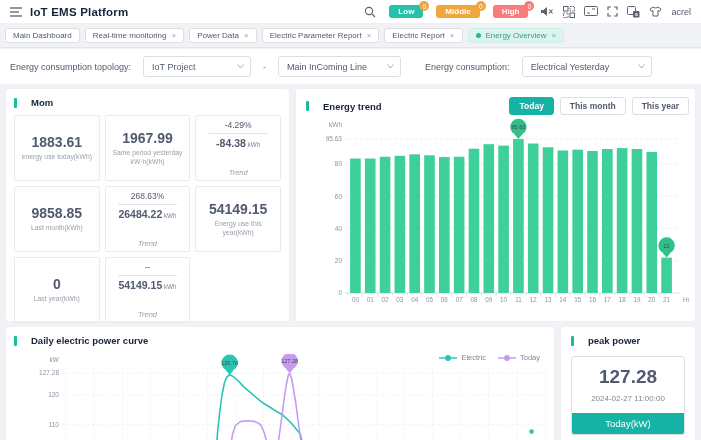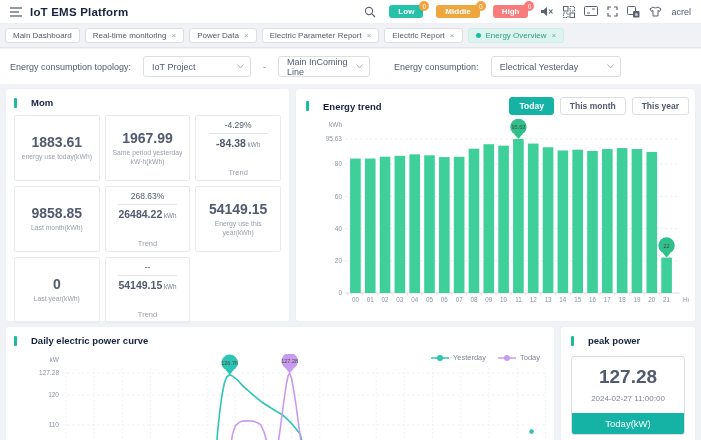--- a/index.html
+++ b/index.html
@@ -45,21 +45,21 @@
 
   
   .mom { width:291px; height:232px; padding:8px 8px 6px; }
   .mom-grid { margin-top:7px; display:grid; grid-template-columns:repeat(3,1fr); grid-auto-rows:66px; gap:5px; }
   .cell { border:1px solid #e8eaec; border-radius:2px; display:flex; flex-direction:column; align-items:center; justify-content:center; text-align:center; padding:2px; }
   .cell .val { font-size:14px; font-weight:bold; color:#515a6e; }
   .cell .lbl { font-size:6.8px; color:#9aa0ab; margin-top:3px; line-height:1.25; padding:0 2px; }
   .cell .pct { font-size:8.5px; color:#515a6e; padding-bottom:3px; }
   .cell .mid { border-top:1px solid #e2e4e8; padding-top:3px; font-size:10.5px; font-weight:bold; color:#515a6e; width:74%; }
   .cell .mid .unit { font-size:6.3px; font-weight:normal; color:#808695; }
-  .cell .tl { font-size:7.5px; color:#9aa0ab; margin-top:19px; }
+  .cell .tl { font-size:7.5px; color:#9aa0ab; margin-top:19px;font-style:italic; }
 
   
   .trend { flex:1; height:232px; padding:8px 6px 0 10px; position:relative; }
   .trend-head { display:flex; align-items:center; }
   .btn-group { margin-left:auto; display:flex; gap:6px; }
   .tbtn { font-size:8.5px; padding:3px 9px; border-radius:3px; border:1px solid #dcdee2; background:#fff; color:#515a6e; cursor:pointer; font-weight:bold; }
   .tbtn.active { background:#14b3a6; border-color:#14b3a6; color:#fff; }
 
   
   .daily { width:548px; height:160px; padding:8px 8px 0; position:relative; }
@@ -176,21 +176,21 @@
 
   <div class="filters">
     <span class="flabel">Energy consumption topology:</span>
     <div class="select" style="width:108px">
       <span>IoT Project</span>
       <svg class="chev" viewBox="0 0 7 5">
           <polyline points="0.5,0.5 3.5,4 6.5,0.5" fill="none" stroke="#a8aeb8" stroke-width="1"></polyline>
         </svg>
     </div>
     <span class="dash">-</span>
-    <div class="select" style="width:92px">
+    <div class="select" style="width:123px">
       <span>Main InComing Line</span>
       <svg class="chev" viewBox="0 0 7 5">
           <polyline points="0.5,0.5 3.5,4 6.5,0.5" fill="none" stroke="#a8aeb8" stroke-width="1"></polyline>
         </svg>
     </div>
     <span class="flabel" style="margin-left:12px">Energy consumption:</span>
     <div class="select" style="width:130px">
       <span>Electrical Yesterday</span>
       <svg class="chev" viewBox="0 0 7 5">
           <polyline points="0.5,0.5 3.5,4 6.5,0.5" fill="none" stroke="#a8aeb8" stroke-width="1"></polyline>
@@ -355,21 +355,21 @@
         <div class="sec-title">
           <span class="mark"></span>
           <span>Daily electric power curve</span>
         </div>
         <div class="legend" id="curveLegend">
             <div class="leg-item">
               <svg width="18" height="8">
                 <line x1="0" y1="4" x2="18" y2="4" stroke="#2cc5b4" stroke-width="1.5"></line>
                 <circle cx="9" cy="4" r="3" fill="#2cc5b4"></circle>
               </svg>
-              <span>Yesterday</span>
+              <span>Electric</span>
             </div>
             <div class="leg-item">
               <svg width="18" height="8">
                 <line x1="0" y1="4" x2="18" y2="4" stroke="#c79cf0" stroke-width="1.5"></line>
                 <circle cx="9" cy="4" r="3" fill="#c79cf0"></circle>
               </svg>
               <span>Today</span>
             </div>
           </div>
         <svg id="lineChart" width="532" height="110" style="margin-top:8px">

